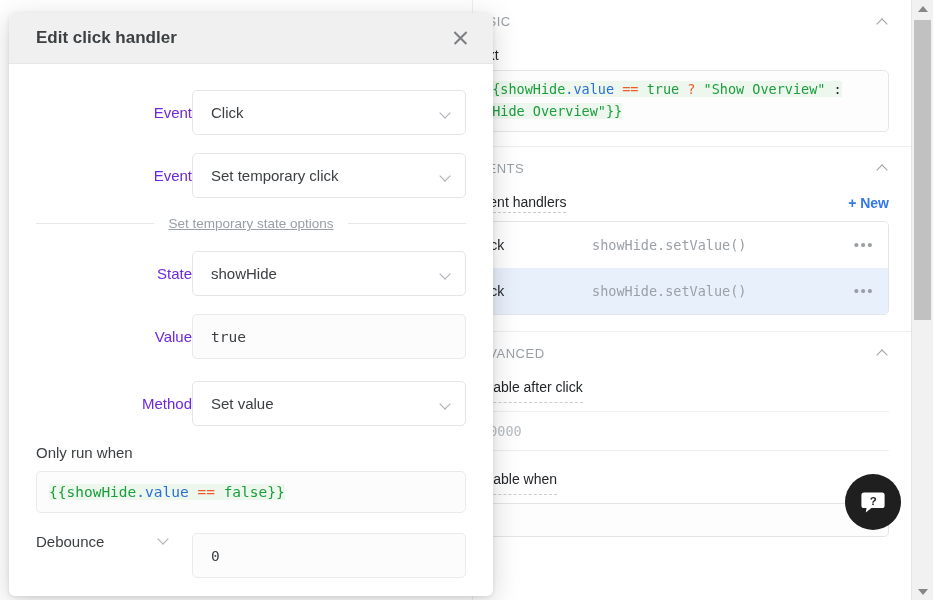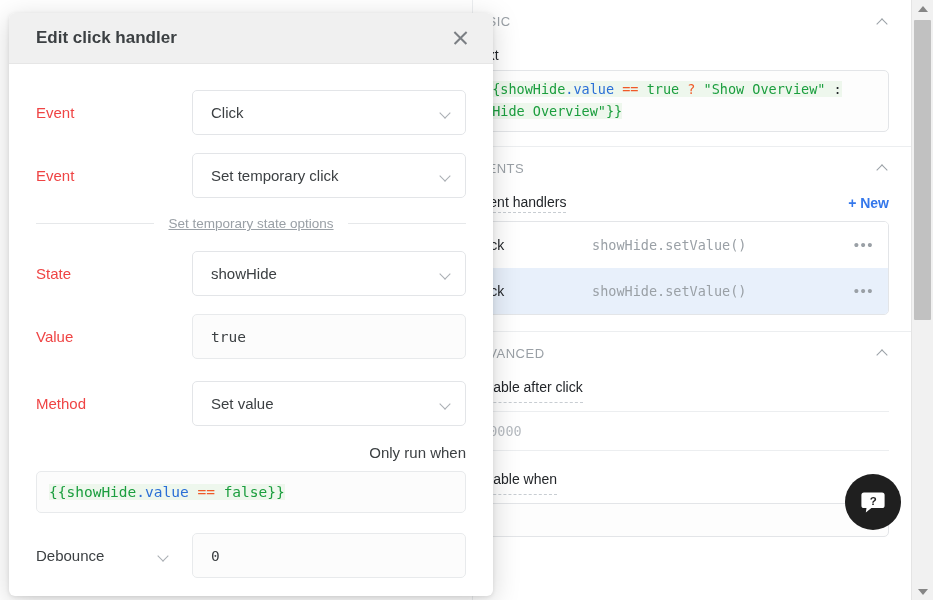--- a/index.html
+++ b/index.html
@@ -264,22 +264,23 @@
     box-sizing: border-box;
   }
   .row {
     display: flex;
     align-items: center;
     margin-bottom: 18px;
   }
   .row-label {
     width: 156px;
     font-size: 15px;
-    color: #ef4444;
+    color: #6d28d9;
     flex: none;
+    text-align: right;
   }
   .select {
     flex: 1;
     height: 45px;
     border: 1px solid #e3e5e8;
     border-radius: 5px;
     background: #ffffff;
     display: flex;
     align-items: center;
     justify-content: space-between;
@@ -323,32 +324,31 @@
     gap: 14px;
     margin: 8px 0 20px 0;
   }
   .divider-line { flex: 1; height: 1px; background: #e6e8ea; }
   .divider-text { font-size: 13.5px; color: #9aa0a6; text-decoration: underline; }
 
   #modal .block-label {
     font-size: 15px;
     color: #3c4043;
     margin: 4px 0 10px 0;
-    text-align: right;
   }
   #modal-code {
     border: 1px solid #e8eaec;
     border-radius: 5px;
     background: #fcfcfc;
     padding: 12px 12px;
     font-family: "DejaVu Sans Mono", monospace;
     font-size: 14.5px;
     margin-bottom: 20px;
   }
-  #debounce-row { display: flex; align-items: center; }
+  #debounce-row { display: flex; align-items: flex-start; }
   #debounce-label { font-size: 15px; color: #3c4043; width: 120px; flex: none; }
   #debounce-chev { width: 16px; margin-right: 20px; flex: none; position: relative; height: 12px; }
   #debounce-chev::before {
     content: "";
     position: absolute;
     left: 3px; top: 2px;
     width: 7px; height: 7px;
     border-right: 1.6px solid #a9aeb3;
     border-bottom: 1.6px solid #a9aeb3;
     transform: rotate(45deg);

